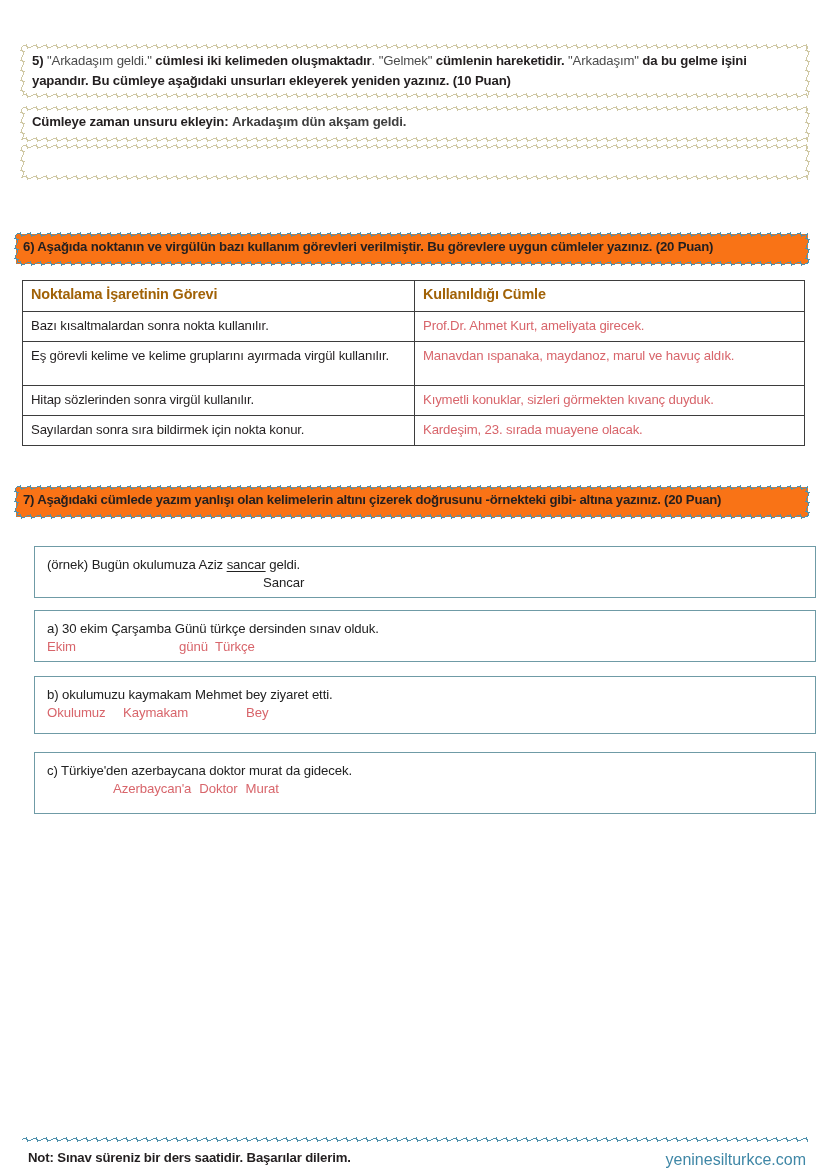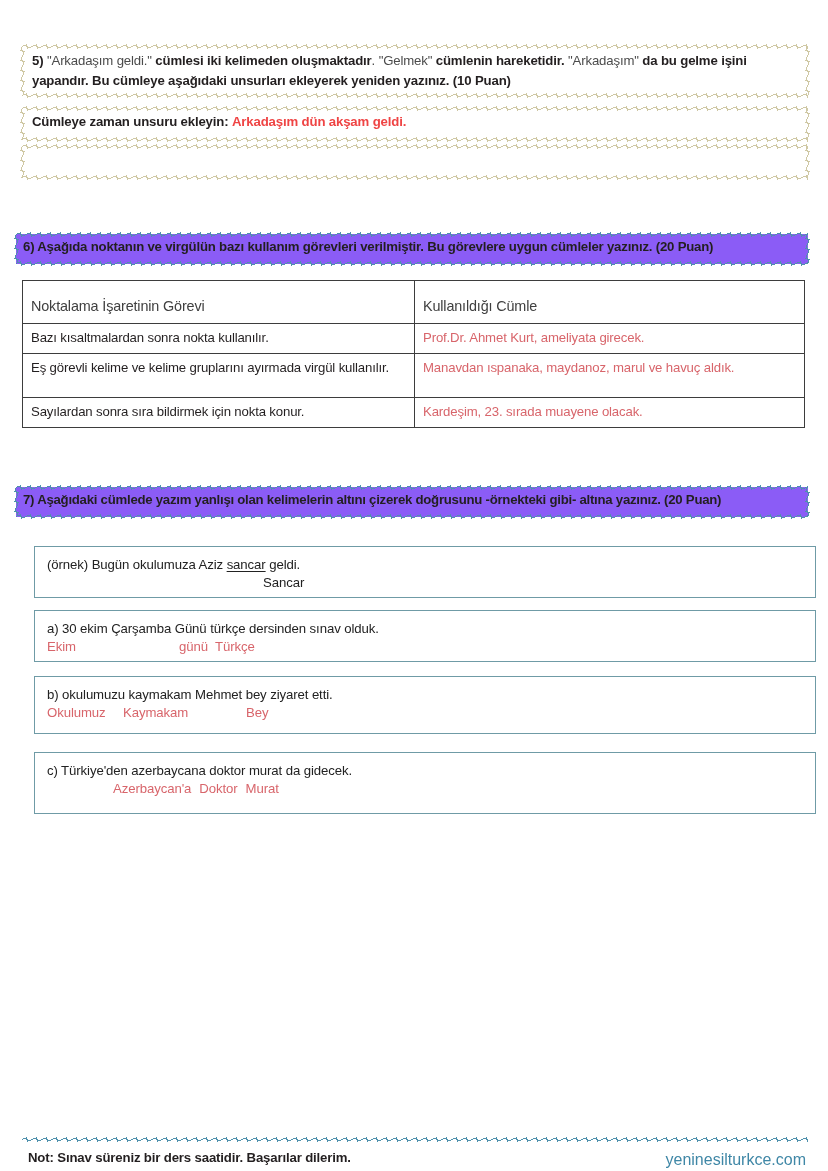--- a/index.html
+++ b/index.html
@@ -53,21 +53,21 @@
       radial-gradient(circle at 0.5px 7.5px, transparent 2.6px, #cfc8a4 2.6px, #cfc8a4 3.5px, transparent 3.6px);
     background-size: 5px 10px;
     background-repeat: repeat-y;
   }
   .wavy-khaki > .vl { left: -2px; }
   .wavy-khaki > .vr { right: -2px; }
 
   
   .wavy-blue {
     position: absolute;
-    background: #8b5cf6;
+    background: #f97316;
   }
   .wavy-blue::before,
   .wavy-blue::after {
     content: "";
     position: absolute;
     left: 0; right: 0;
     height: 5px;
     background-image:
       radial-gradient(circle at 2.5px 4.5px, transparent 2.6px, #4f91ad 2.6px, #4f91ad 3.5px, transparent 3.6px),
       radial-gradient(circle at 7.5px 0.5px, transparent 2.6px, #4f91ad 2.6px, #4f91ad 3.5px, transparent 3.6px);
@@ -104,21 +104,21 @@
   #q5-line1-box { left: 22px; top: 108px; width: 786px; height: 32px; }
   #q5-line2-box { left: 22px; top: 146px; width: 786px; height: 32px; }
   .q5-line {
     position: absolute;
     left: 10px; top: 6px;
     font-size: 13.2px;
     font-weight: 700;
     letter-spacing: -0.15px;
     white-space: nowrap;
   }
-  .ans-red { color: #ef4444; font-weight: 600; }
+  .ans-red { color: #404040; font-weight: 600; }
 
   
   #q6-prompt-box { left: 16px; top: 234px; width: 792px; height: 30px; }
   .q6-text {
     position: absolute;
     left: 7px; top: 5px;
     font-size: 13.2px;
     font-weight: 700;
     letter-spacing: -0.2px;
     white-space: nowrap;
@@ -136,24 +136,24 @@
     border: 1px solid #3d3d3d;
     vertical-align: top;
     padding: 5px 8px 6px 8px;
     font-size: 13.2px;
     line-height: 1.32;
     letter-spacing: -0.15px;
     text-align: left;
   }
   #punct-table thead th {
     font-size: 14.4px;
-    font-weight: 400;
-    padding-top: 16px;
+    font-weight: 700;
+    padding-top: 4px;
     padding-bottom: 7px;
-    color: #404040;
+    color: #a16207;
   }
   #punct-table col.c1 { width: 392px; }
   #punct-table col.c2 { width: 390px; }
   #punct-table td.ans { color: #d8656b; }
   .row-tall td { height: 44px; }
   .row-std td { height: 30px; }
 
   
   #q7-prompt-box { left: 16px; top: 487px; width: 792px; height: 30px; }
   .q7-text {
@@ -271,20 +271,24 @@
     <tbody>
       <tr class="row-std">
         <td>Bazı kısaltmalardan sonra nokta kullanılır.</td>
         <td class="ans">Prof.Dr. Ahmet Kurt, ameliyata girecek.</td>
       </tr>
       <tr class="row-tall">
         <td>Eş görevli kelime ve kelime gruplarını ayırmada virgül kullanılır.</td>
         <td class="ans">Manavdan ıspanaka, maydanoz, marul ve havuç aldık.</td>
       </tr>
       <tr class="row-std">
+        <td>Hitap sözlerinden sonra virgül kullanılır.</td>
+        <td class="ans">Kıymetli konuklar, sizleri görmekten kıvanç duyduk.</td>
+      </tr>
+      <tr class="row-std">
         <td>Sayılardan sonra sıra bildirmek için nokta konur.</td>
         <td class="ans">Kardeşim, 23. sırada muayene olacak.</td>
       </tr>
     </tbody>
   </table>
 
   <div class="wavy-blue" id="q7-prompt-box">
     <span class="vl"></span>
     <span class="vr"></span>
     <div class="q7-text">7) Aşağıdaki cümlede yazım yanlışı olan kelimelerin altını çizerek doğrusunu -örnekteki gibi- altına yazınız. (20 Puan)</div>

